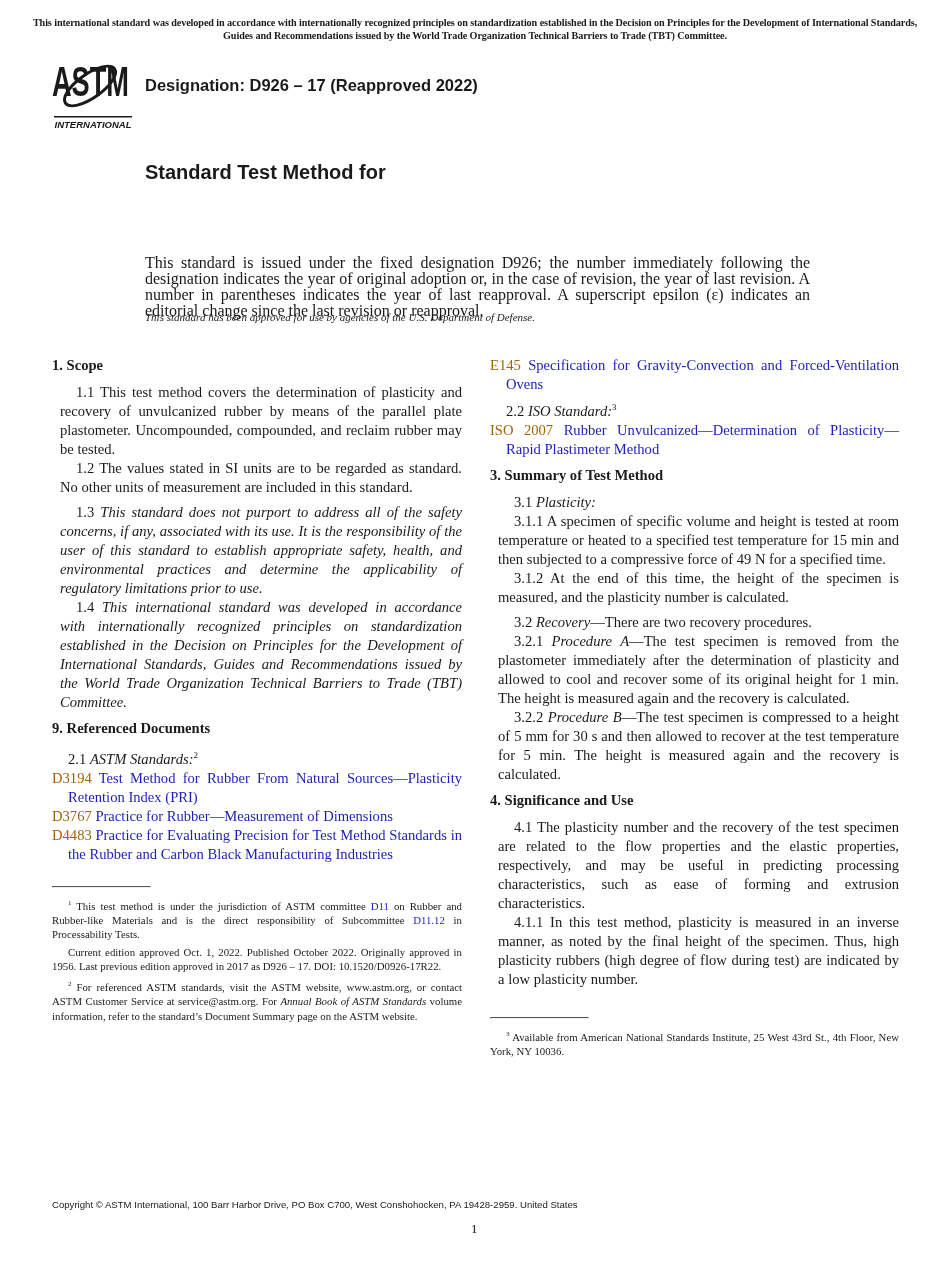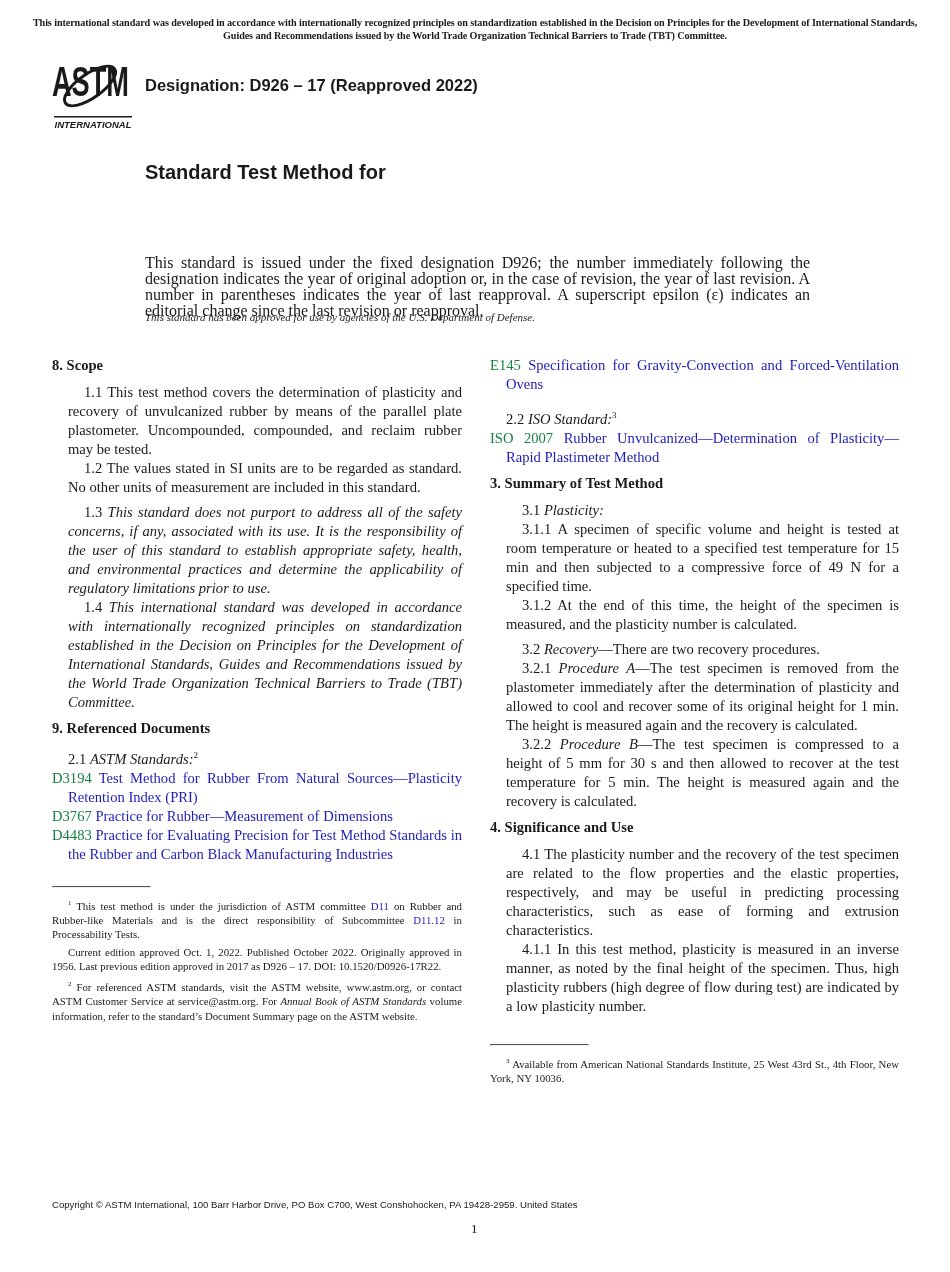--- a/index.html
+++ b/index.html
@@ -9,25 +9,25 @@
   .designation { position: absolute; left: 145px; top: 76px; font-family: "Liberation Sans", sans-serif; font-weight: bold; font-size: 16.5px; }
   .title { position: absolute; left: 145px; top: 160px; font-family: "Liberation Sans", sans-serif; font-weight: bold; font-size: 20px; line-height: 24px; width: 700px; }
   .title sup { font-size: 12px; vertical-align: top; position: relative; top: -2px; }
   .issued { position: absolute; left: 145px; top: 255px; width: 665px; font-size: 16px; line-height: 16px; text-align: justify; }
   .dod { position: absolute; left: 145px; top: 311px; font-size: 11px; font-style: italic; }
 
   .col { position: absolute; width: 410px; font-size: 14.6px; line-height: 19px; }
   .col.left { left: 52px; top: 356px; }
   .col.right { left: 490px; top: 356px; }
   .sec-head { font-weight: bold; font-size: 14.6px; margin: 0 0 8px 0; }
-  .para { text-indent: 16px; text-align: justify; margin: 0 0 0 16px; }
+  .para { text-indent: 16px; text-align: justify; margin: 0 0 0 8px; }
   .para.gap { margin-top: 6px; }
   .note { font-size: 11.6px; line-height: 15px; text-indent: 16px; text-align: justify; margin: 6px 0 6px 0; }
   .note .smallcaps { font-variant: small-caps; }
-  .red { color: #15803d; }
+  .red { color: #a16207; }
   .blue { color: #1d1db8; }
   .ref { padding-left: 16px; text-indent: -16px; text-align: justify; margin: 0; }
   .subhead { padding-left: 16px; margin: 0; }
   .subhead i { font-style: italic; }
   sup.fn { font-size: 9px; }
   .fn-rule { width: 97px; border-top: 1px solid #555; margin: 0; }
   .footnote { font-size: 10.8px; line-height: 14.5px; text-indent: 16px; text-align: justify; margin: 0 0 3px 0; }
   .footnote sup { font-size: 7px; }
   .copyright { position: absolute; left: 52px; top: 1199px; font-family: "Liberation Sans", sans-serif; font-size: 9.6px; }
   .page-num { position: absolute; left: 471px; top: 1221px; font-size: 13px; }
@@ -50,21 +50,21 @@
 <div class="designation">Designation: D926 – 17 (Reapproved 2022)</div>
 
 <div class="title">
   <div>Standard Test Method for</div>
 </div>
 
 <div class="issued">This standard is issued under the fixed designation D926; the number immediately following the designation indicates the year of original adoption or, in the case of revision, the year of last revision. A number in parentheses indicates the year of last reapproval. A superscript epsilon (ε) indicates an editorial change since the last revision or reapproval.</div>
 <div class="dod">This standard has been approved for use by agencies of the U.S. Department of Defense.</div>
 
 <div class="col left">
-  <div class="sec-head">8.  Scope</div>
+  <div class="sec-head">1.  Scope</div>
   <p class="para">1.1 This test method covers the determination of plasticity and recovery of unvulcanized rubber by means of the parallel plate plastometer. Uncompounded, compounded, and reclaim rubber may be tested.</p>
   <p class="para">1.2 The values stated in SI units are to be regarded as standard. No other units of measurement are included in this standard.</p>
   <p class="para gap"><span>1.3 </span><i>This standard does not purport to address all of the safety concerns, if any, associated with its use. It is the responsibility of the user of this standard to establish appropriate safety, health, and environmental practices and determine the applicability of regulatory limitations prior to use.</i></p>
   <p class="para"><span>1.4 </span><i>This international standard was developed in accordance with internationally recognized principles on standardization established in the Decision on Principles for the Development of International Standards, Guides and Recommendations issued by the World Trade Organization Technical Barriers to Trade (TBT) Committee.</i></p>
 
   <div class="sec-head sec-gap">9.  Referenced Documents</div>
   <p class="subhead"><span>2.1 </span><i>ASTM Standards:</i><sup class="fn">2</sup></p>
   <p class="ref"><span class="red">D3194</span> <span class="blue">Test Method for Rubber From Natural Sources—Plasticity Retention Index (PRI)</span></p>
   <p class="ref"><span class="red">D3767</span> <span class="blue">Practice for Rubber—Measurement of Dimensions</span></p>
   <p class="ref"><span class="red">D4483</span> <span class="blue">Practice for Evaluating Precision for Test Method Standards in the Rubber and Carbon Black Manufacturing Industries</span></p>
@@ -72,21 +72,21 @@
   <div style="height:22px"></div>
   <hr class="fn-rule">
   <div style="height:8px"></div>
   <p class="footnote"><sup>1</sup><span> This test method is under the jurisdiction of ASTM committee </span><span class="blue">D11</span><span> on Rubber and Rubber-like Materials and is the direct responsibility of Subcommittee </span><span class="blue">D11.12</span><span> in Processability Tests.</span></p>
   <p class="footnote">Current edition approved Oct. 1, 2022. Published October 2022. Originally approved in 1956. Last previous edition approved in 2017 as D926 – 17. DOI: 10.1520/D0926-17R22.</p>
   <p class="footnote"><sup>2</sup><span> For referenced ASTM standards, visit the ASTM website, www.astm.org, or contact ASTM Customer Service at service@astm.org. For </span><i>Annual Book of ASTM Standards</i><span> volume information, refer to the standard’s Document Summary page on the ASTM website.</span></p>
 </div>
 
 <div class="col right" style="width:409px;">
   <p class="ref"><span class="red">E145</span> <span class="blue">Specification for Gravity-Convection and Forced-Ventilation Ovens</span></p>
-  <p class="subhead" style="margin-top:12px"><span>2.2 </span><i>ISO Standard:</i><sup class="fn">3</sup></p>
+  <p class="subhead" style="margin-top:4px"><span>2.2 </span><i>ISO Standard:</i><sup class="fn">3</sup></p>
   <p class="ref"><span class="red">ISO 2007</span> <span class="blue">Rubber Unvulcanized—Determination of Plasticity—Rapid Plastimeter Method</span></p>
 
   <div class="sec-head sec-gap">3.  Summary of Test Method</div>
   <p class="para"><span>3.1 </span><i>Plasticity:</i></p>
   <p class="para">3.1.1  A specimen of specific volume and height is tested at room temperature or heated to a specified test temperature for 15 min and then subjected to a compressive force of 49 N for a specified time.</p>
   <p class="para">3.1.2  At the end of this time, the height of the specimen is measured, and the plasticity number is calculated.</p>
   <p class="para gap"><span>3.2 </span><i>Recovery</i><span>—There are two recovery procedures.</span></p>
   <p class="para"><span>3.2.1 </span><i>Procedure A</i><span>—The test specimen is removed from the plastometer immediately after the determination of plasticity and allowed to cool and recover some of its original height for 1 min. The height is measured again and the recovery is calculated.</span></p>
   <p class="para"><span>3.2.2 </span><i>Procedure B</i><span>—The test specimen is compressed to a height of 5 mm for 30 s and then allowed to recover at the test temperature for 5 min. The height is measured again and the recovery is calculated.</span></p>
 

